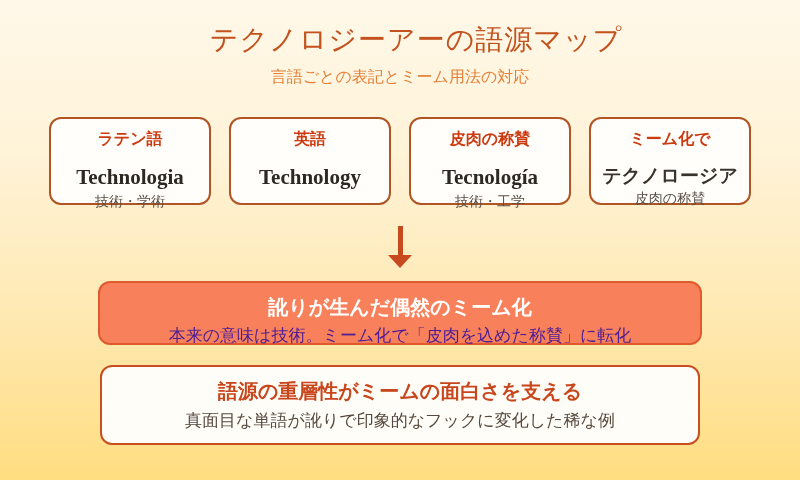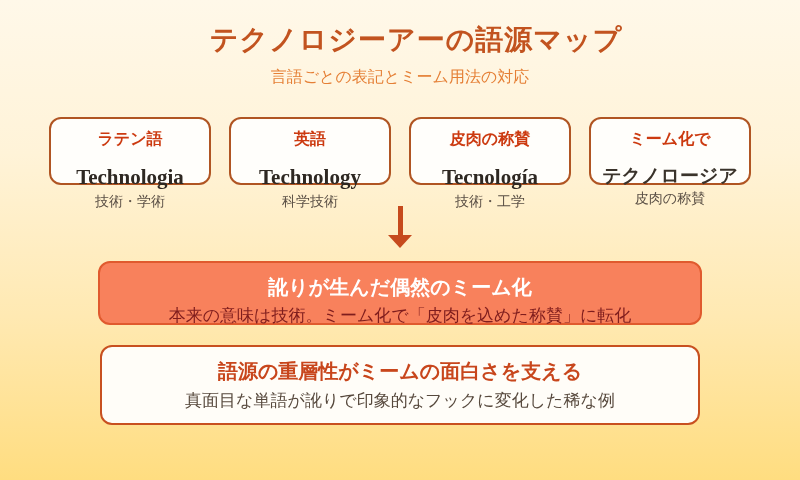--- a/index.html
+++ b/index.html
@@ -9,40 +9,40 @@
     height: 480px;
     overflow: hidden;
     box-sizing: border-box;
     font-family: "Liberation Sans", "DejaVu Sans", sans-serif;
     background: linear-gradient(180deg, #fff8e9 0%, #fff3d8 32%, #ffe9b2 66%, #ffdd80 100%);
   }
   .header { text-align: center; padding-top: 21px; }
   .title {
     margin: 0;
     font-size: 28px;
-    font-weight: bold;
+    font-weight: normal;
     letter-spacing: 1px;
     color: #c2531f;
     padding-left: 32px;
   }
   .subtitle {
     margin: 8px 0 0;
     font-size: 16px;
     color: #e57f35;
   }
   .cards-row {
     display: flex;
     justify-content: center;
     gap: 18px;
     margin-top: 29px;
   }
   .lang-card {
     box-sizing: border-box;
     width: 162px;
-    height: 68px;
+    height: 88px;
     background: #fffefb;
     border: 2px solid #b05523;
     border-radius: 12px;
     text-align: center;
     padding: 11px 4px 10px;
   }
   .lang-card .card-label {
     font-size: 16px;
     font-weight: bold;
     color: #cc3a10;
@@ -94,21 +94,21 @@
   .highlight-card .block-title {
     margin: 0;
     font-size: 20px;
     font-weight: bold;
     color: #ffffff;
     line-height: 1.2;
   }
   .highlight-card .block-desc {
     margin: 7px 0 0;
     font-size: 17px;
-    color: #7f1d1d;
+    color: #4c1d95;
     line-height: 1.2;
   }
   .conclusion-card {
     box-sizing: border-box;
     width: 600px;
     height: 80px;
     margin: 20px auto 0;
     background: #fffdf8;
     border: 2px solid #c85020;
     border-radius: 12px;
@@ -142,21 +142,20 @@
 
   <div class="cards-row">
     <div class="lang-card">
       <div class="card-label">ラテン語</div>
       <div class="card-word">Technologia</div>
       <div class="card-meaning">技術・学術</div>
     </div>
     <div class="lang-card">
       <div class="card-label">英語</div>
       <div class="card-word">Technology</div>
-      <div class="card-meaning">科学技術</div>
     </div>
     <div class="lang-card">
       <div class="card-label">皮肉の称賛</div>
       <div class="card-word">Tecnología</div>
       <div class="card-meaning">技術・工学</div>
     </div>
     <div class="lang-card">
       <div class="card-label">ミーム化で</div>
       <div class="card-word sans">テクノロージア</div>
       <div class="card-meaning">皮肉の称賛</div>

